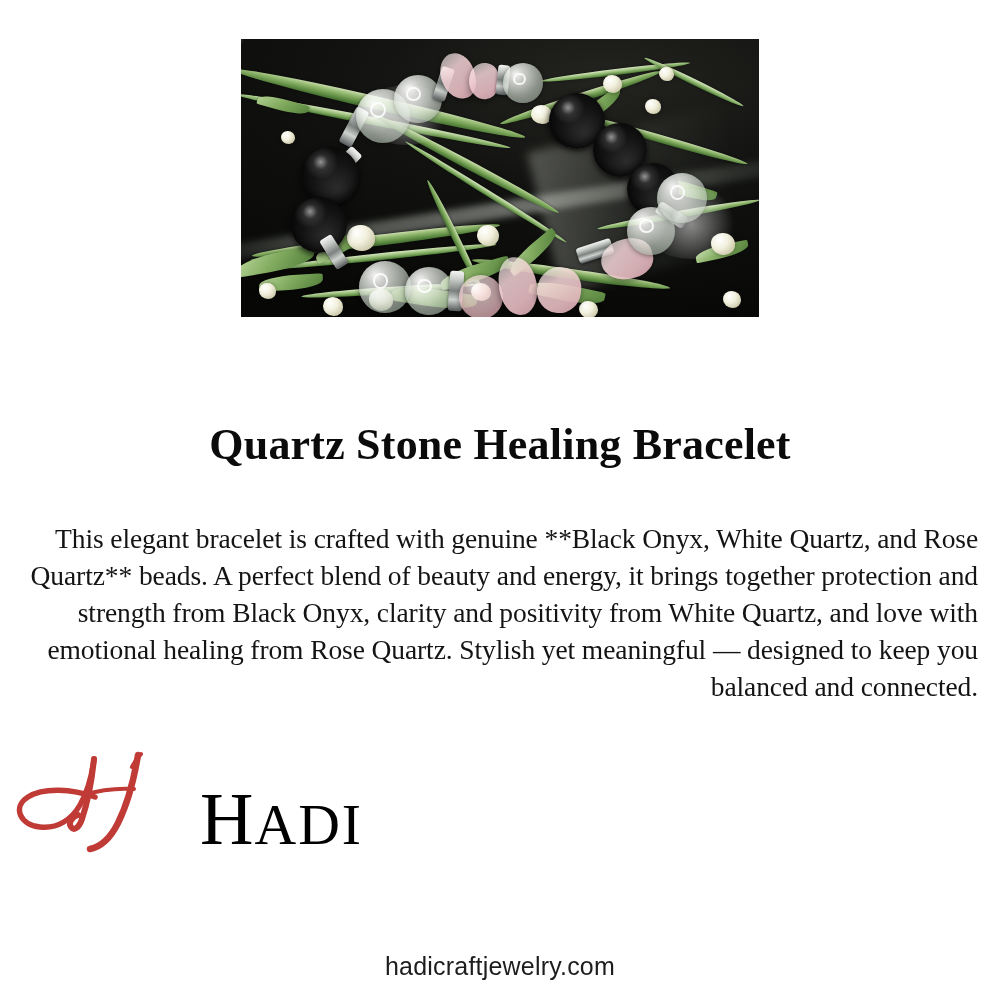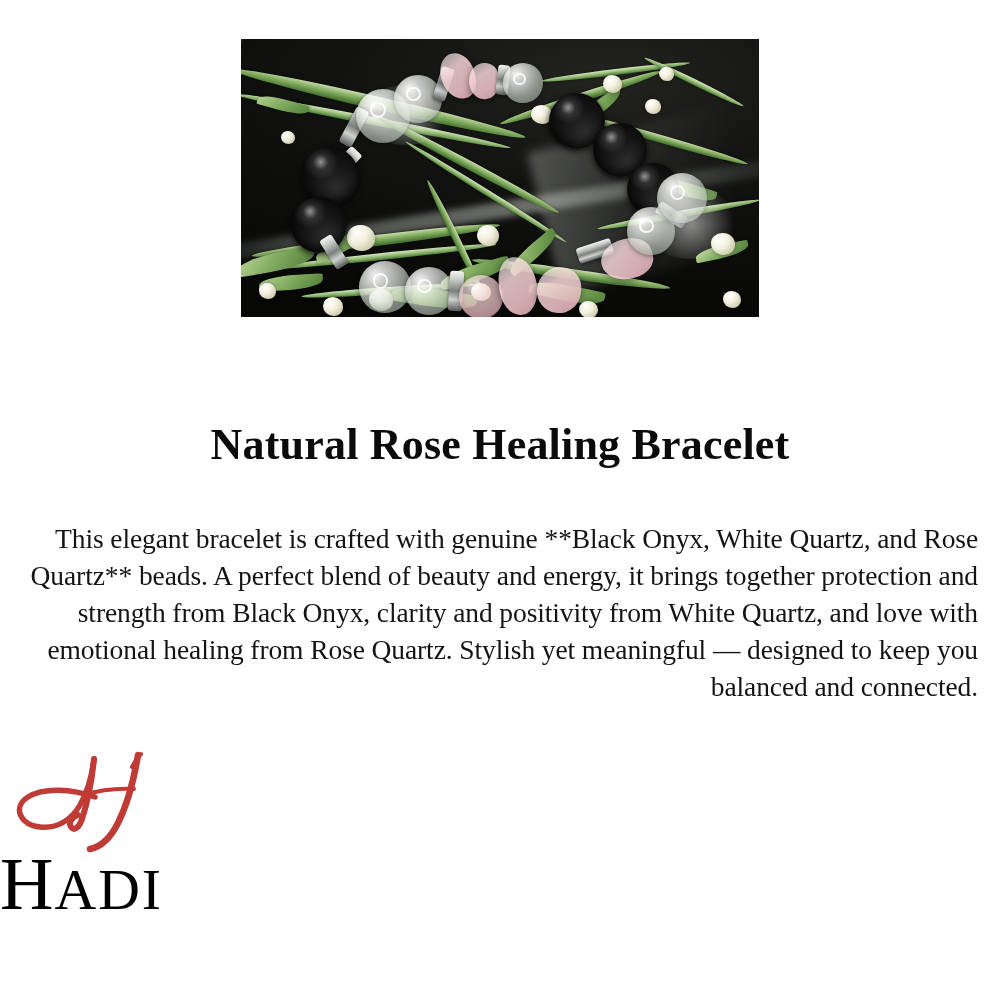--- a/index.html
+++ b/index.html
@@ -179,22 +179,22 @@
     letter-spacing: -0.1px;
   }
 
   
   .logo {
     position: absolute;
     left: 0;
     right: 16px;
     top: 745px;
     display: flex;
-    flex-direction: column;
-    align-items: flex-start;
+    flex-direction: row;
+    align-items: flex-end;
   }
   .logo-mark {
     width: 200px;
     height: 110px;
     display: block;
   }
   .logo-word {
     margin-top: -6px;
     font-family: "Liberation Serif", serif;
     font-size: 74px;
@@ -303,34 +303,35 @@
       <div class="spacer" style="left:336px; top:204px; width:36px; height:16px; transform:rotate(-18deg);"></div>
       <div class="chunk" style="left:360px; top:200px; width:52px; height:40px; border-radius:52% 48% 46% 54%; transform:rotate(-14deg);"></div>
       <div class="bead bead-white" style="left:386px; top:168px; width:48px; height:48px;"></div>
       <div class="bead bead-white" style="left:416px; top:134px; width:50px; height:50px;"></div>
 
       <div class="sheen" style="left:120px; top:46px; width:90px; height:60px;"></div>
       <div class="sheen" style="left:400px; top:150px; width:100px; height:70px;"></div>
     </div>
   </div>
 
-  <h1 class="title">Natural Rose Healing Bracelet</h1>
+  <h1 class="title">Quartz Stone Healing Bracelet</h1>
 
   <p class="description">This elegant bracelet is crafted with genuine **Black Onyx, White Quartz, and Rose Quartz** beads. A perfect blend of beauty and energy, it brings together protection and strength from Black Onyx, clarity and positivity from White Quartz, and love with emotional healing from Rose Quartz. Stylish yet meaningful — designed to keep you balanced and connected.</p>
 
   <div class="logo">
     <svg class="logo-mark" viewBox="0 0 200 110" aria-hidden="true">
 
       <path d="M95 52 C72 44, 44 42, 28 52 C12 62, 20 80, 40 82 C58 84, 72 74, 80 60 C88 46, 92 30, 94 14" fill="none" stroke="#c03a36" stroke-width="5.5" stroke-linecap="round"></path>
 
       <path d="M94 14 C92 34, 88 56, 82 74 C79 83, 74 86, 71 82 C68 78, 72 72, 78 70" fill="none" stroke="#c03a36" stroke-width="6" stroke-linecap="round"></path>
 
       <path d="M84 50 C100 45, 118 43, 134 44" fill="none" stroke="#c03a36" stroke-width="4" stroke-linecap="round"></path>
 
       <path d="M138 10 C134 34, 128 58, 118 78 C110 94, 100 102, 90 104" fill="none" stroke="#c03a36" stroke-width="6.5" stroke-linecap="round"></path>
 
       <path d="M132 22 C135 16, 138 12, 141 9" fill="none" stroke="#c03a36" stroke-width="4" stroke-linecap="round"></path>
     </svg>
     <div class="logo-word"><span class="cap">H</span><span class="small">ADI</span></div>
   </div>
 
+  <div class="site-url">hadicraftjewelry.com</div>
 
 </div>
 
 </body></html>

